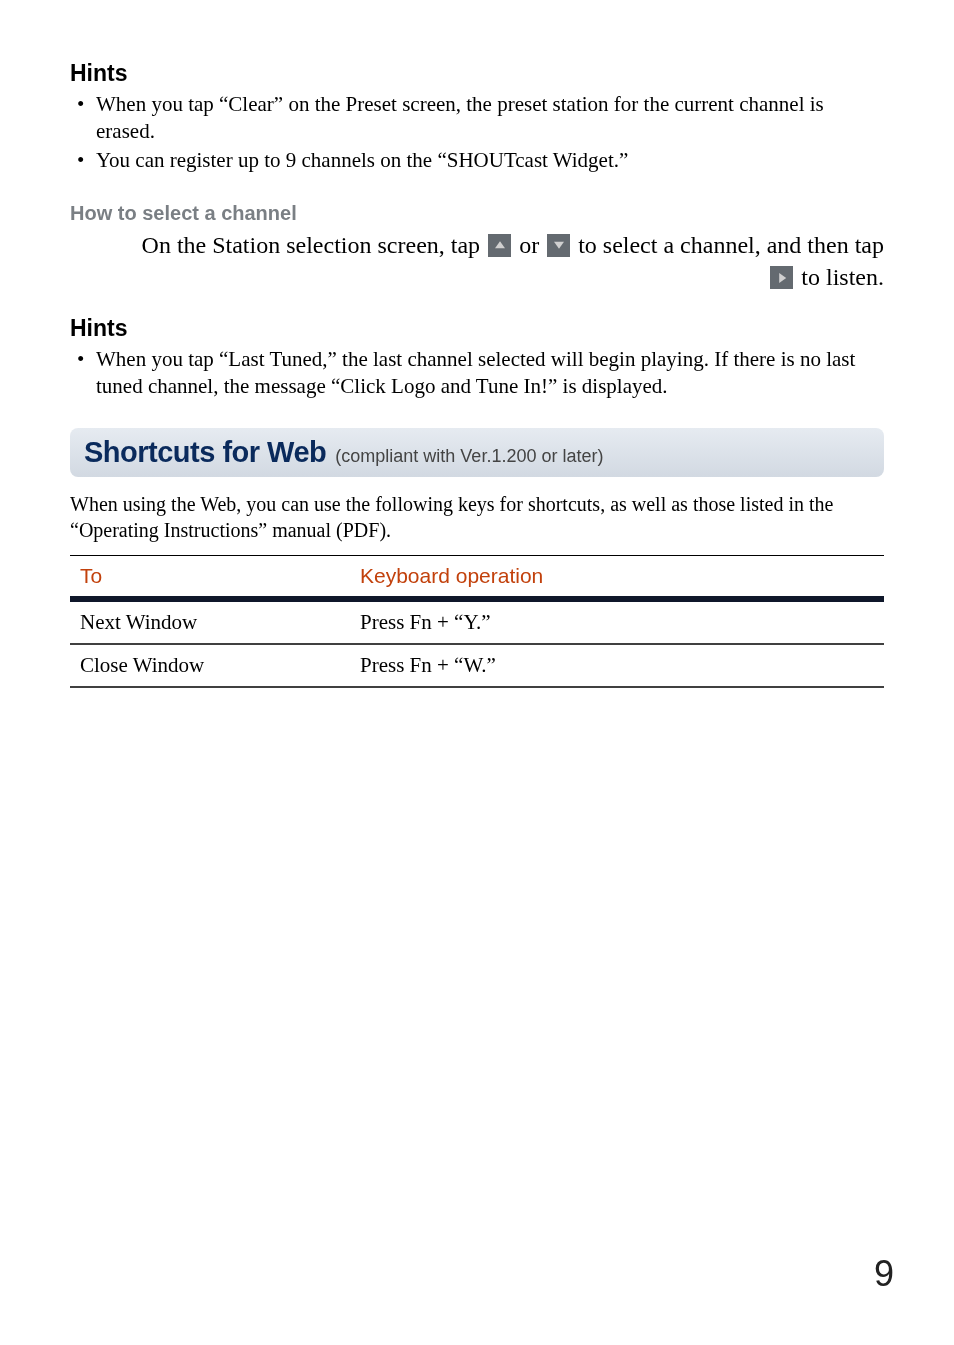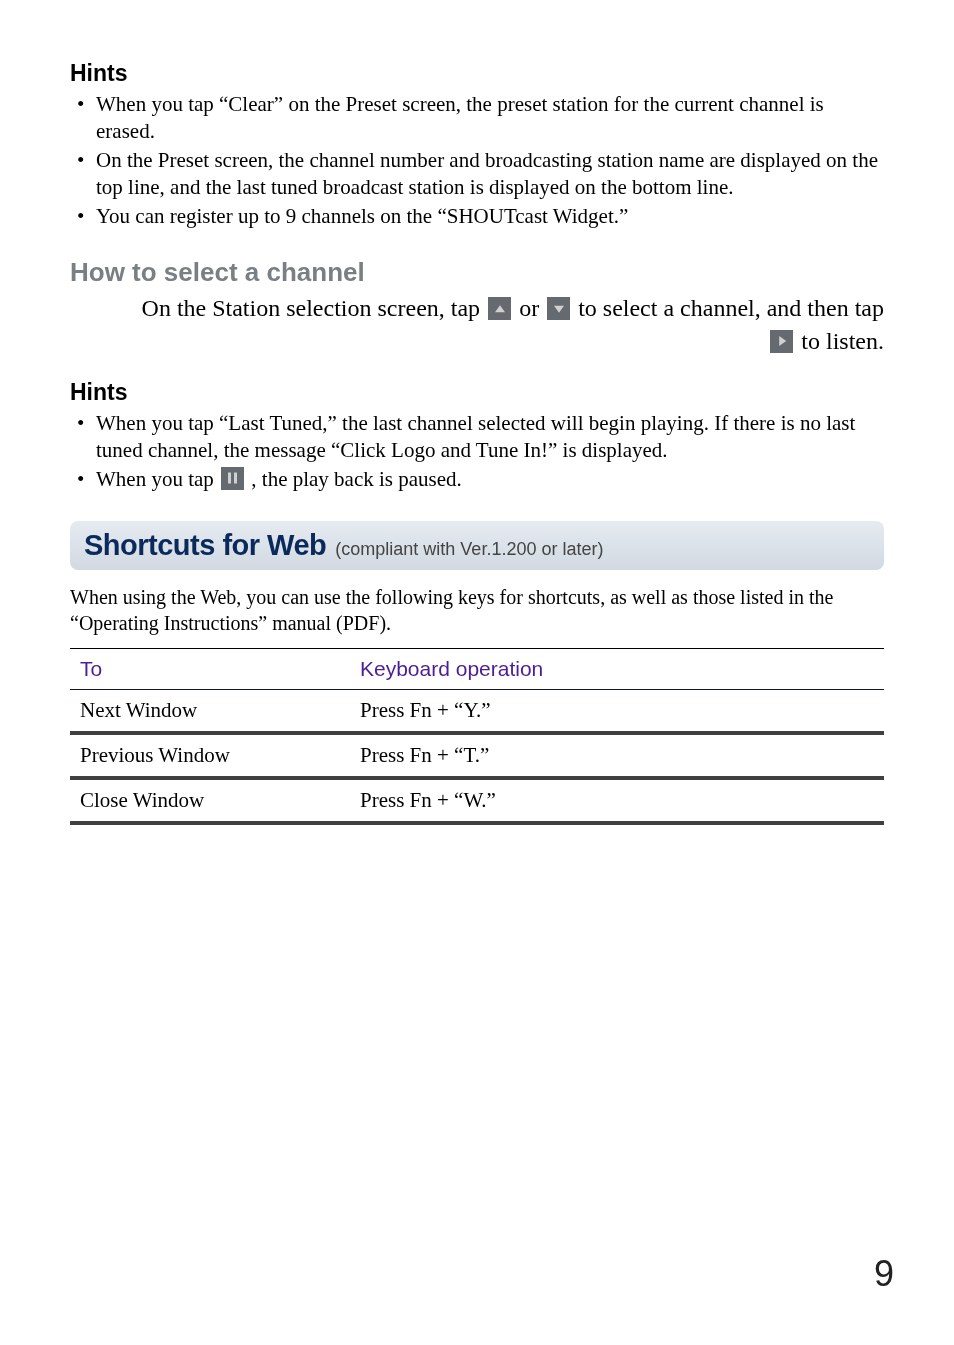--- a/index.html
+++ b/index.html
@@ -34,21 +34,21 @@
     content: "•";
     position: absolute;
     left: 7px;
     top: 0;
     font-size: 21px;
   }
   h2.subhead {
     font-family: "Myriad Pro", "Helvetica Neue", Arial, sans-serif;
     font-weight: 800;
     color: #7a7f84;
-    font-size: 26px;
+    font-size: 20px;
     margin-bottom: 4px;
   }
   p.body {
     font-size: 24px;
     line-height: 1.35;
     text-align: right;
   }
   .icon-box {
     display: inline-block;
     width: 23px;
@@ -130,59 +130,55 @@
     width: 100%;
     border-collapse: collapse;
     font-size: 21px;
   }
   table.shortcuts th {
     font-family: "Myriad Pro", "Helvetica Neue", Arial, sans-serif;
     font-weight: 400;
     text-align: left;
     padding: 8px 10px;
     border-top: 1.5px solid #000;
-    border-bottom: 1px solid #0f172a;
-    color: #4c1d95;
+    border-bottom: 6px solid #0f172a;
+    color: #c2410c;
   }
   table.shortcuts td {
     padding: 8px 10px;
-    border-bottom: 4px solid #404040;
+    border-bottom: 2px solid #404040;
   }
   table.shortcuts th:first-child { width: 280px; }
 
   .page-num {
     position: absolute;
     bottom: 50px;
     right: 60px;
     font-family: "Myriad Pro", "Helvetica Neue", Arial, sans-serif;
     font-size: 36px;
     color: #222;
   }
 </style>
 </head>
 <body>
 
 <h3 class="hints">Hints</h3>
 <ul class="hints-list">
   <li>When you tap “Clear” on the Preset screen, the preset station for the current channel is erased.</li>
-  <li>On the Preset screen, the channel number and broadcasting station name are displayed on the top line, and the last tuned broadcast station is displayed on the bottom line.</li>
   <li>You can register up to 9 channels on the “SHOUTcast Widget.”</li>
 </ul>
 
 <h2 class="subhead">How to select a channel</h2>
 <p class="body">
   <span>On the Station selection screen, tap </span><span class="icon-box tri-up"></span><span> or </span><span class="icon-box tri-down"></span><span> to select a channel, and then tap </span><br><span class="icon-box tri-right"></span><span> to listen.</span>
 </p>
 
 <h3 class="hints" style="margin-top:22px;">Hints</h3>
 <ul class="hints-list">
   <li>When you tap “Last Tuned,” the last channel selected will begin playing. If there is no last tuned channel, the message “Click Logo and Tune In!” is displayed.</li>
-  <li>
-    <span>When you tap </span><span class="icon-box pause"></span><span> , the play back is paused.</span>
-  </li>
 </ul>
 
 <div class="section-bar">
   <span class="section-title">Shortcuts for Web</span><span class="section-sub"> (compliant with Ver.1.200 or later)</span>
 </div>
 
 <p class="intro">When using the Web, you can use the following keys for shortcuts, as well as those listed in the “Operating Instructions” manual (PDF).</p>
 
 <table class="shortcuts">
   <thead>
@@ -190,23 +186,19 @@
       <th>To</th>
       <th>Keyboard operation</th>
     </tr>
   </thead>
   <tbody>
     <tr>
       <td>Next Window</td>
       <td>Press Fn + “Y.”</td>
     </tr>
     <tr>
-      <td>Previous Window</td>
-      <td>Press Fn + “T.”</td>
-    </tr>
-    <tr>
       <td>Close Window</td>
       <td>Press Fn + “W.”</td>
     </tr>
   </tbody>
 </table>
 
 <div class="page-num">9</div>
 
 </body></html>

